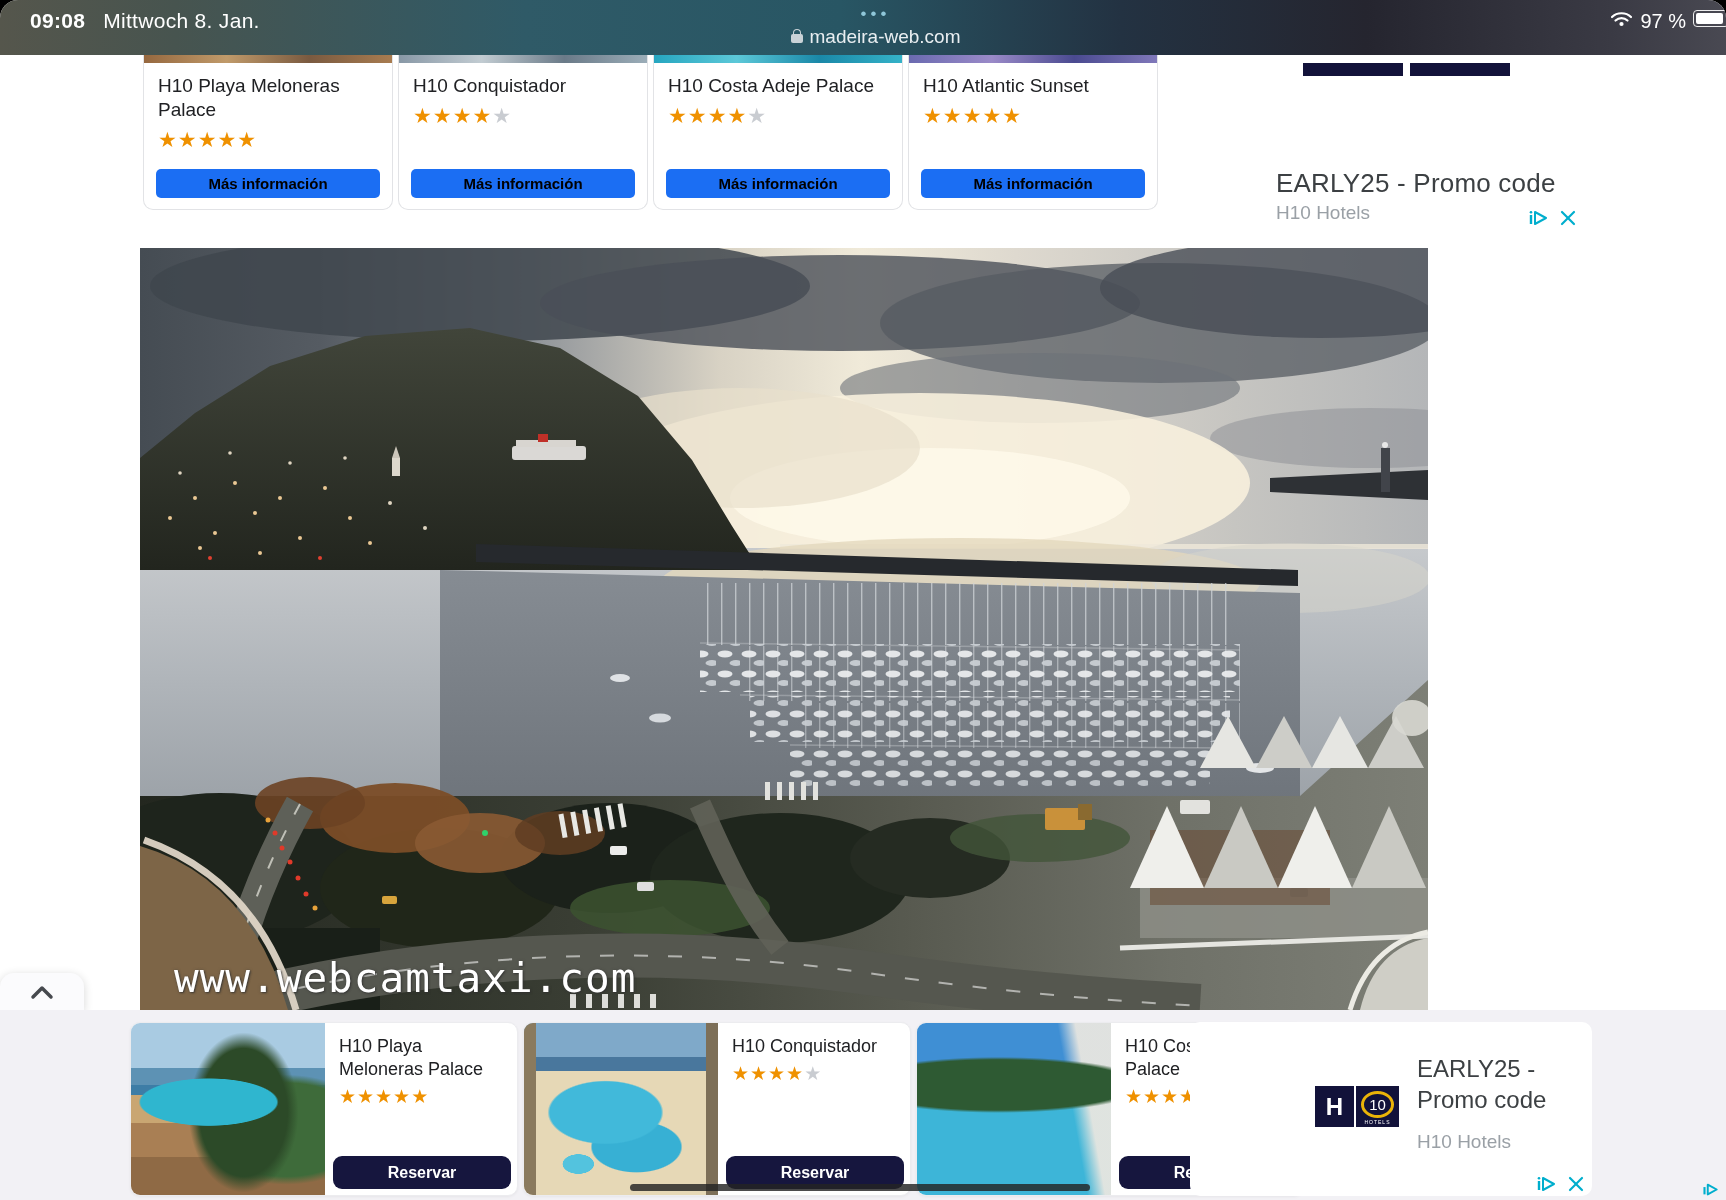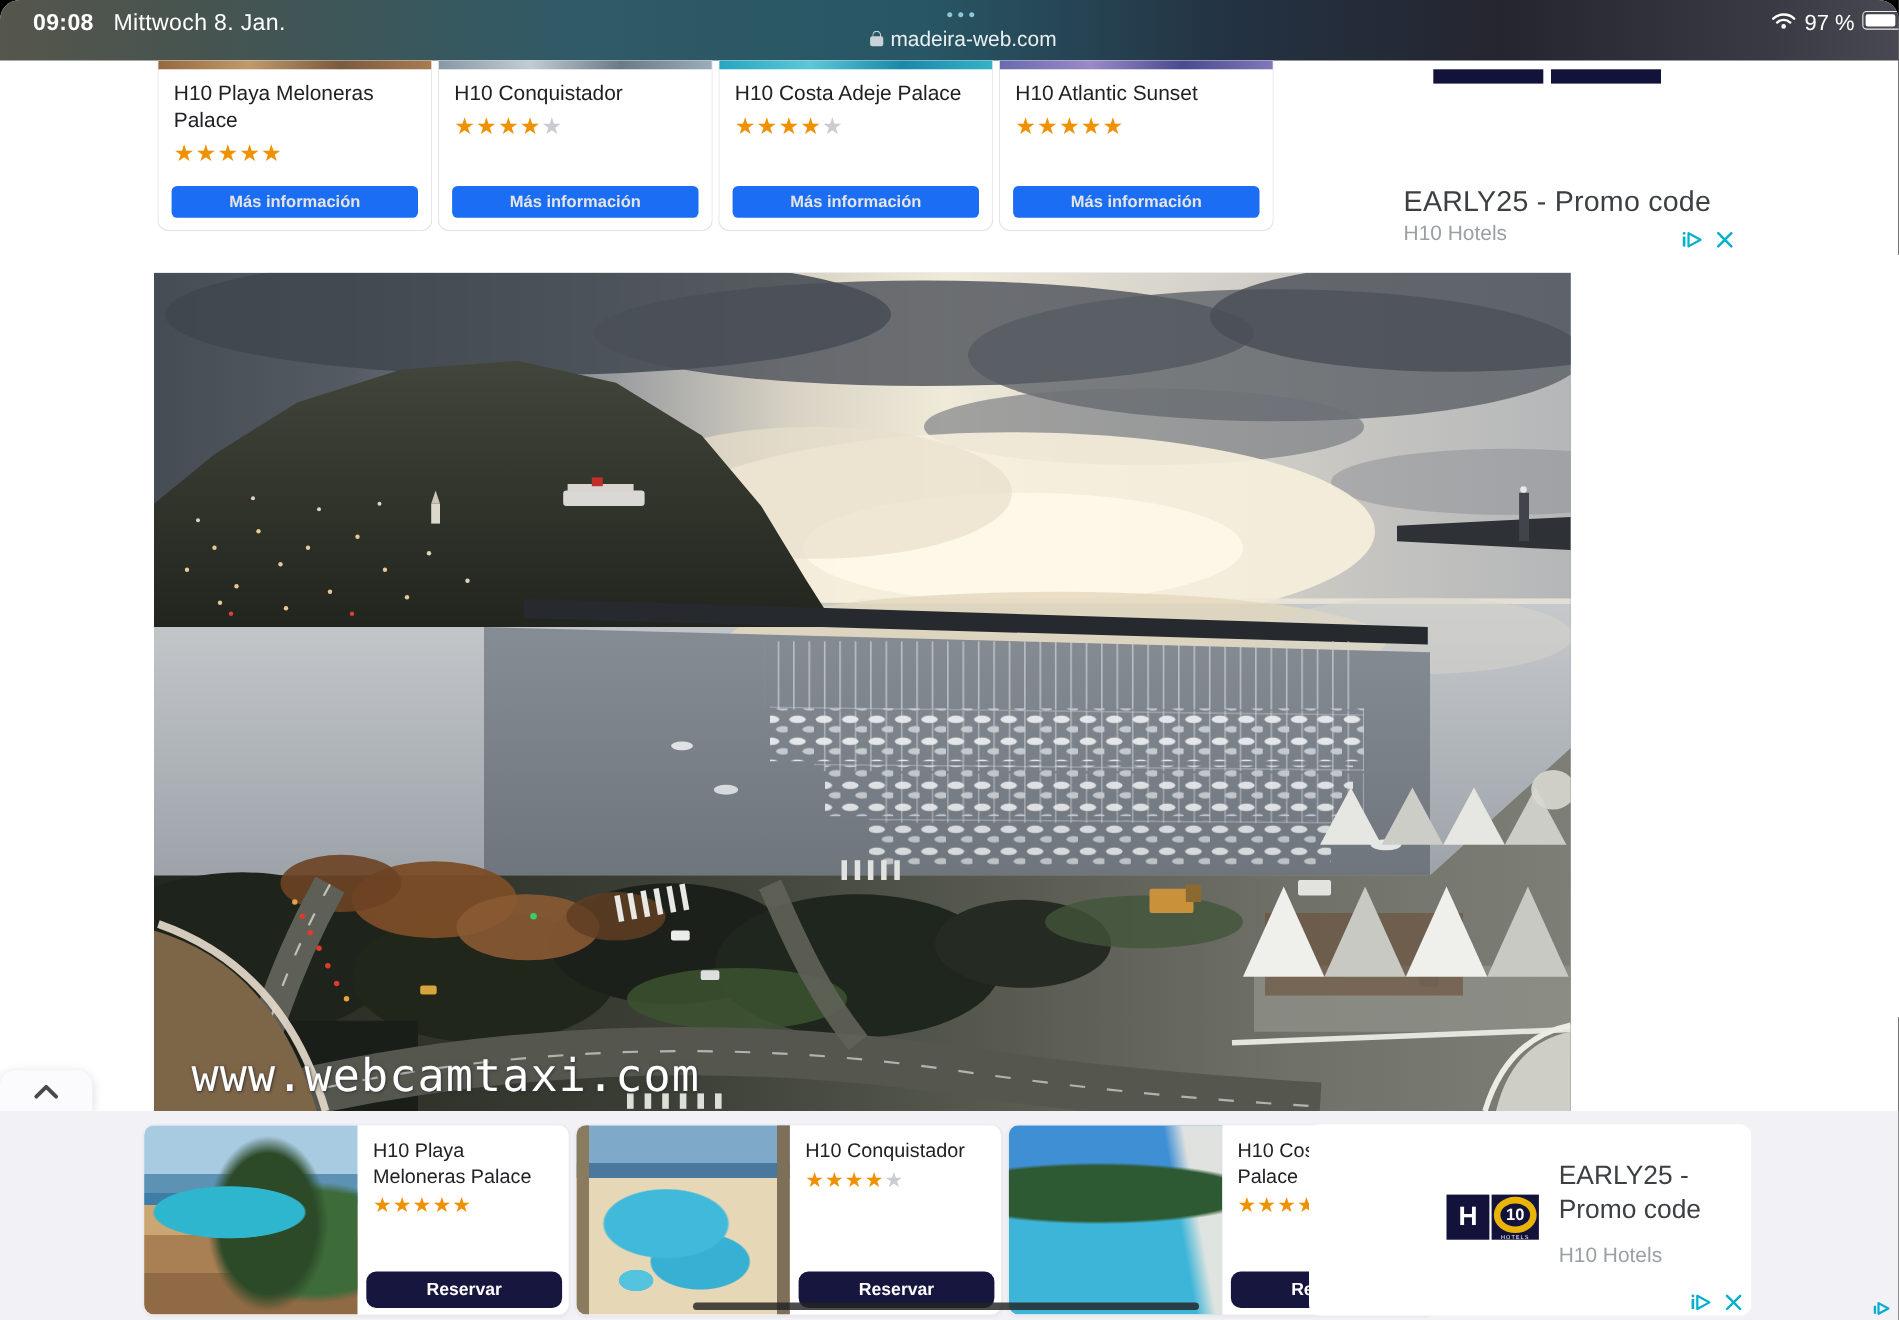--- a/index.html
+++ b/index.html
@@ -23,21 +23,21 @@
   .card{position:absolute;top:55px;width:250px;height:155px;background:#fff;border:1px solid #e2e3e6;
         border-top:none;border-radius:0 0 10px 10px;box-sizing:border-box;}
   .strip{height:8px;border-radius:0;}
   .s1{background:linear-gradient(90deg,#96683f,#c09a6a,#7a5a40,#a87c50);}
   .s2{background:linear-gradient(90deg,#8898a6,#c2ccd2,#6a7a88,#9badb8);}
   .s3{background:linear-gradient(90deg,#26a6c0,#5cc8d8,#1a88a8,#35b2c8);}
   .s4{background:linear-gradient(90deg,#6a6ab0,#9a8ac8,#4a4a90,#8078ba);}
   .card .ttl{margin:11px 14px 0 14px;font-size:19px;line-height:24px;color:#202124;}
   .stars{margin:7px 14px 0 14px;font-size:21px;letter-spacing:1px;line-height:22px;}
   .stf{color:#ef9100;} .ste{color:#c9ccd1;}
-  .cta{position:absolute;left:12px;right:12px;bottom:11px;height:29px;background:#1b6ef3;color:#e5e5e5;
+  .cta{position:absolute;left:12px;right:12px;bottom:11px;height:29px;background:#1b6ef3;color:#000000;
        border:none;border-radius:5px;font-size:15px;font-weight:700;font-family:inherit;cursor:pointer;}
   
   .tp-bar{position:absolute;top:63px;height:13px;width:100px;background:#12123a;}
   .tp-title{position:absolute;left:1276px;top:168px;font-size:26px;color:#3c4043;letter-spacing:.2px;}
   .tp-brand{position:absolute;left:1276px;top:202px;font-size:19px;color:#9aa0a6;}
   .adx{position:absolute;display:flex;gap:10px;align-items:center;}
   
   .webcam{position:absolute;left:140px;top:248px;width:1288px;height:762px;background:#9aa0a6;overflow:hidden;}
   .wm{position:absolute;color:#fff;font-family:"DejaVu Sans Mono","Liberation Mono",monospace;
       text-shadow:1px 1px 2px rgba(45,45,45,.75),0 0 3px rgba(70,70,70,.5);}
@@ -72,22 +72,22 @@
   .panel .ttl{font-size:18px;line-height:23px;color:#202124;}
   .panel .stars{margin:5px 0 0 0;font-size:19px;}
   .rcta{position:absolute;left:8px;right:6px;bottom:6px;height:33px;background:#16163e;color:#fff;border:none;
      border-radius:9px;font-size:16px;font-weight:700;font-family:inherit;cursor:pointer;}
   
   .bpromo-bg{position:absolute;left:1190px;top:1022px;width:402px;height:174px;background:#fff;border-radius:10px;}
   .h10logo{position:absolute;left:1315px;top:1086px;width:84px;height:41px;display:flex;gap:2px;}
   .h10logo .cell{background:#12123a;color:#fff;display:flex;align-items:center;justify-content:center;}
   .h10logo .c1{width:39px;font-size:24px;font-weight:700;}
   .h10logo .c2{width:43px;flex-direction:column;}
-  .ten{display:inline-block;border:6px solid #eab308;border-radius:50%;width:27px;height:21px;line-height:21px;
-       text-align:center;font-size:15px;font-weight:700;margin-top:2px;}
+  .ten{display:inline-block;border:3px solid #eab308;border-radius:50%;width:27px;height:21px;line-height:21px;
+       text-align:center;font-size:15px;font-weight:400;margin-top:2px;}
   .hotels{font-size:5px;letter-spacing:1px;margin-top:1px;}
   .bp-title{position:absolute;left:1417px;top:1053px;width:180px;font-size:24px;line-height:31px;color:#3c4043;}
   .bp-brand{position:absolute;left:1417px;top:1131px;font-size:19px;color:#9aa0a6;}
   .scrollthumb{position:absolute;left:630px;top:1184px;width:460px;height:7px;background:rgba(35,35,35,.82);border-radius:4px;cursor:pointer;}
 </style>
 </head>
 <body>
 
 <div id="app">
 

